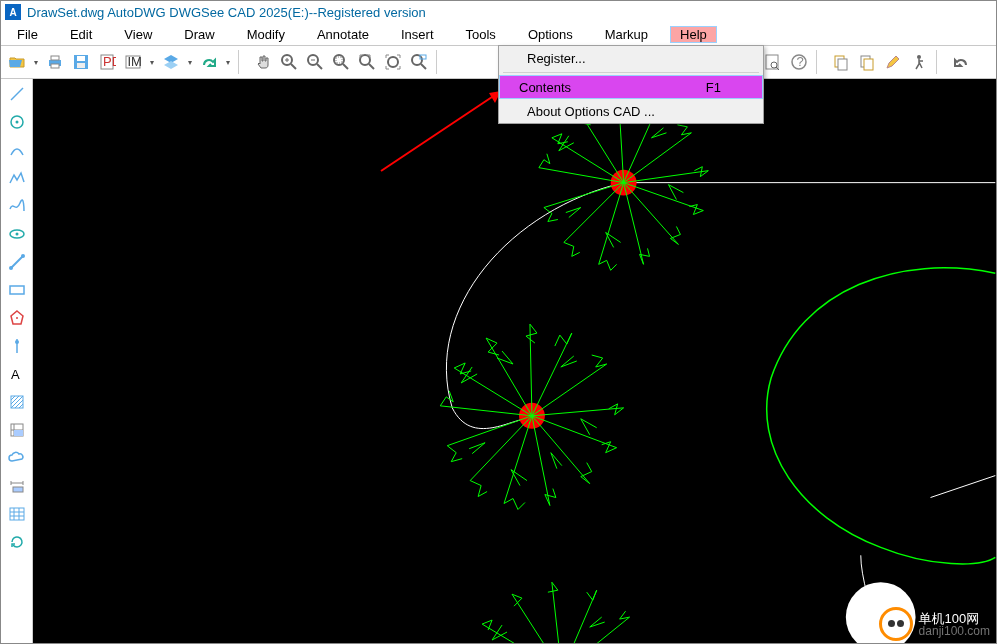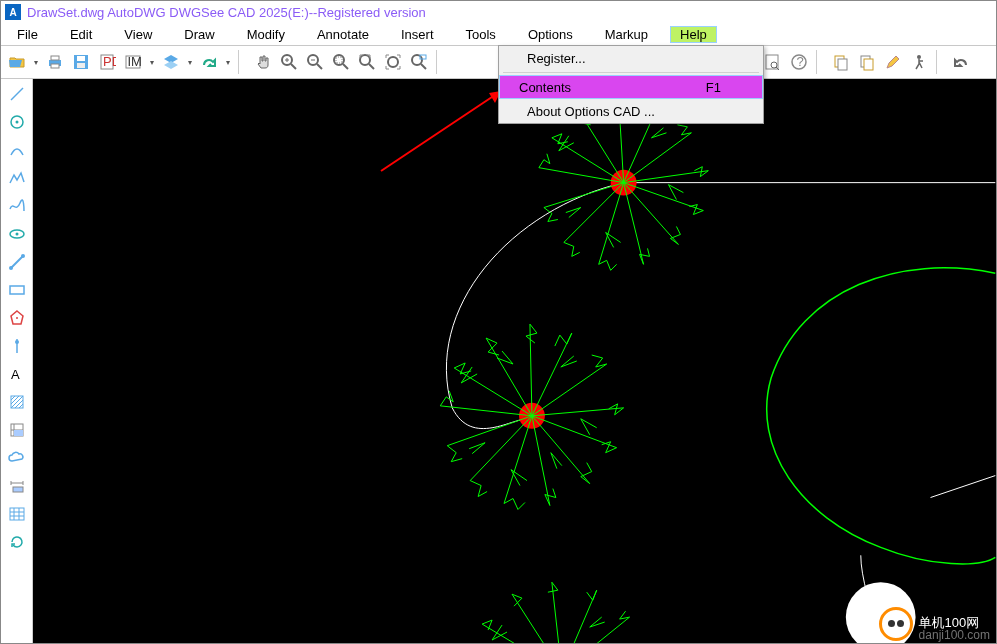--- a/index.html
+++ b/index.html
@@ -1,39 +1,39 @@
 <!DOCTYPE html>
 <html><head>
 <meta charset="utf-8">
 <style>
   *{box-sizing:border-box;margin:0;padding:0;font-family:"Segoe UI",Tahoma,sans-serif;font-size:13px}
   body{width:997px;height:644px;background:#fff;position:relative;overflow:hidden;border:1px solid #888}
   .titlebar{height:22px;background:#fff;display:flex;align-items:center;padding-left:4px}
   .app-icon{width:16px;height:16px;background:#0a66c2;color:#fff;display:flex;align-items:center;justify-content:center;font-size:10px;font-weight:bold;margin-right:6px}
-  .title{color:#8b5cf6}
+  .title{color:#0369a1}
   .menubar{height:22px;display:flex;align-items:center;padding-left:6px;gap:12px}
   .menuitem{padding:3px 10px;cursor:default}
-  .menuitem.hi{background:#bef264;border:1px solid #99d1ff;padding:0 9px}
+  .menuitem.hi{background:#fca5a5;border:1px solid #99d1ff;padding:0 9px}
   .toolbar{height:34px;border-top:1px solid #c8c8c8;border-bottom:1px solid #c8c8c8;display:flex;align-items:center;padding-left:4px;gap:2px}
   .tbtn{width:24px;height:24px;display:flex;align-items:center;justify-content:center;border:1px solid transparent}
   .tbtn svg{width:18px;height:18px}
   .tsep{width:8px;height:24px;border-left:1px solid #ccc;margin:0 3px}
   .tdrop{width:10px;display:flex;align-items:center;justify-content:center;font-size:8px;color:#555}
   .main{display:flex;height:calc(100% - 78px)}
   .sidebar{width:32px;background:#fff;border-right:1px solid #ccc;display:flex;flex-direction:column;align-items:center;padding-top:4px;gap:6px}
   .sbtn{width:22px;height:22px;display:flex;align-items:center;justify-content:center}
   .sbtn svg{width:18px;height:18px}
   .canvas{flex:1;background:#000;position:relative;overflow:hidden}
   .dropdown{position:absolute;top:44px;left:497px;width:266px;background:#f0f0f0;border:1px solid #a0a0a0;box-shadow:2px 2px 4px rgba(0,0,0,.25);z-index:50}
   .dditem{height:24px;display:flex;align-items:center;padding:0 28px;position:relative}
   .dditem.hi{background:#d946ef;border:1px solid #99d1ff;padding:0 19px}
   .ddshort{position:absolute;right:41px}
   .ddsep{height:1px;background:#d0d0d0;margin:2px 4px}
   .arrow{position:absolute;z-index:40}
-  .watermark{position:absolute;right:6px;bottom:2px;z-index:60;display:flex;align-items:flex-end;gap:6px}
+  .watermark{position:absolute;right:6px;bottom:2px;z-index:60;display:flex;align-items:center;gap:6px}
   .wm-ico{width:34px;height:34px;border:3px solid #ff8c00;border-radius:50%;position:relative}
   .wm-ico:before,.wm-ico:after{content:"";position:absolute;width:7px;height:7px;background:#333;border-radius:50%;top:10px}
   .wm-ico:before{left:6px}.wm-ico:after{right:6px}
   .wm-txt{color:#fff;font-size:15px;line-height:1}
   .wm-txt .d{color:#737373;font-size:12px}
 </style>
 </head>
 <body>
 
 <div class="titlebar">

